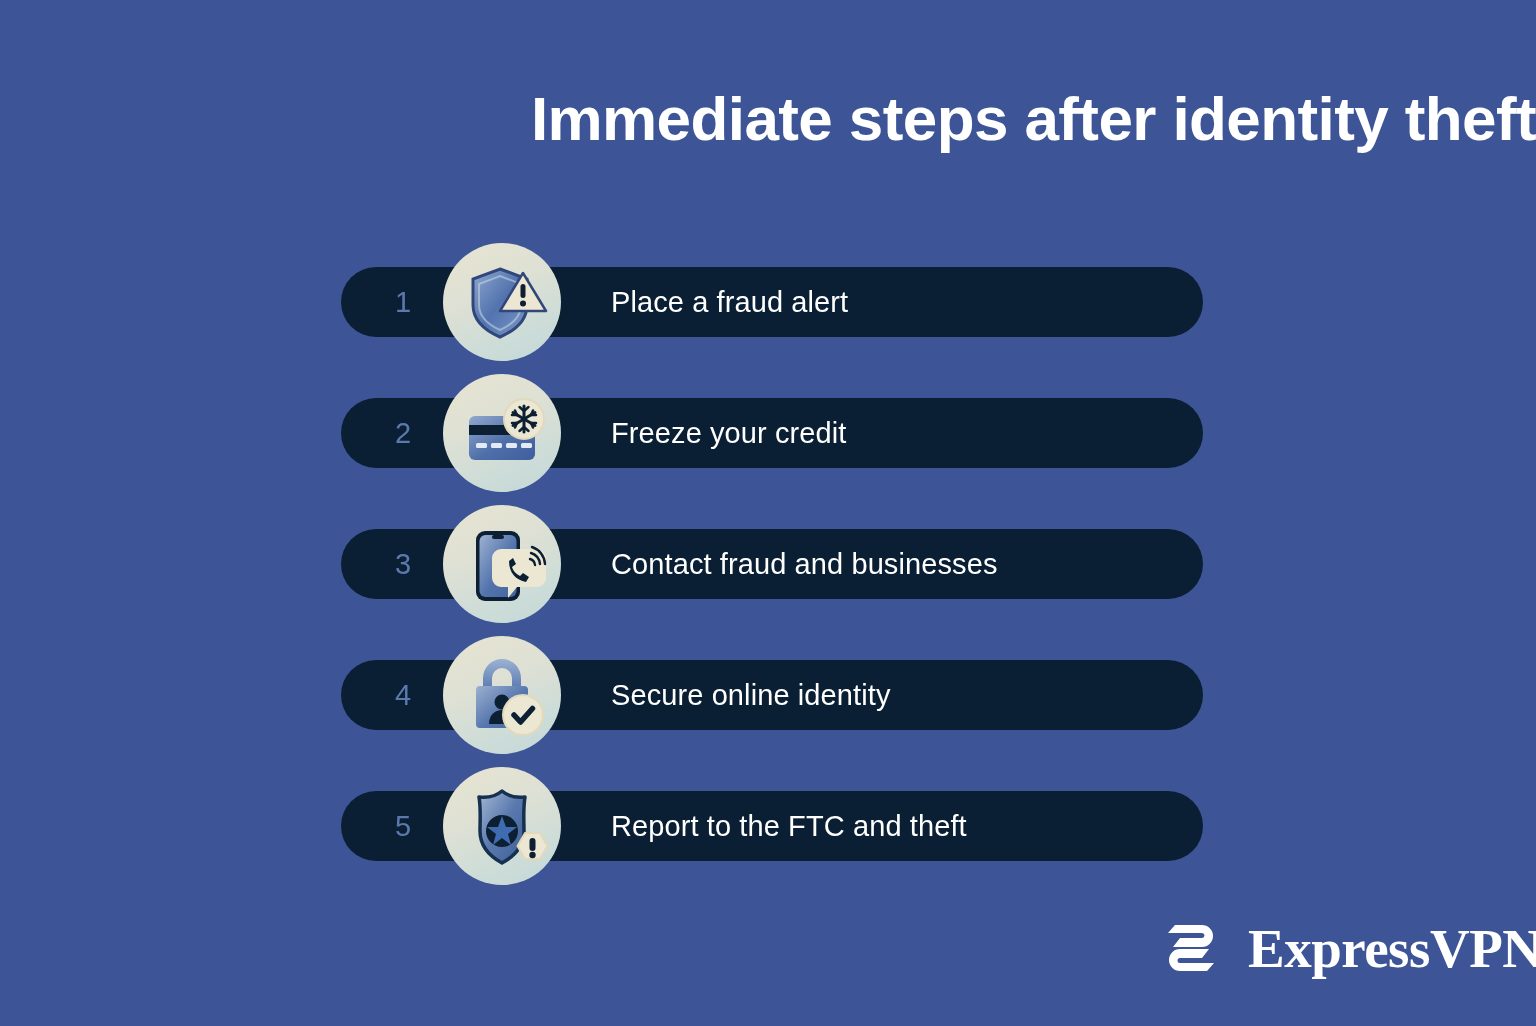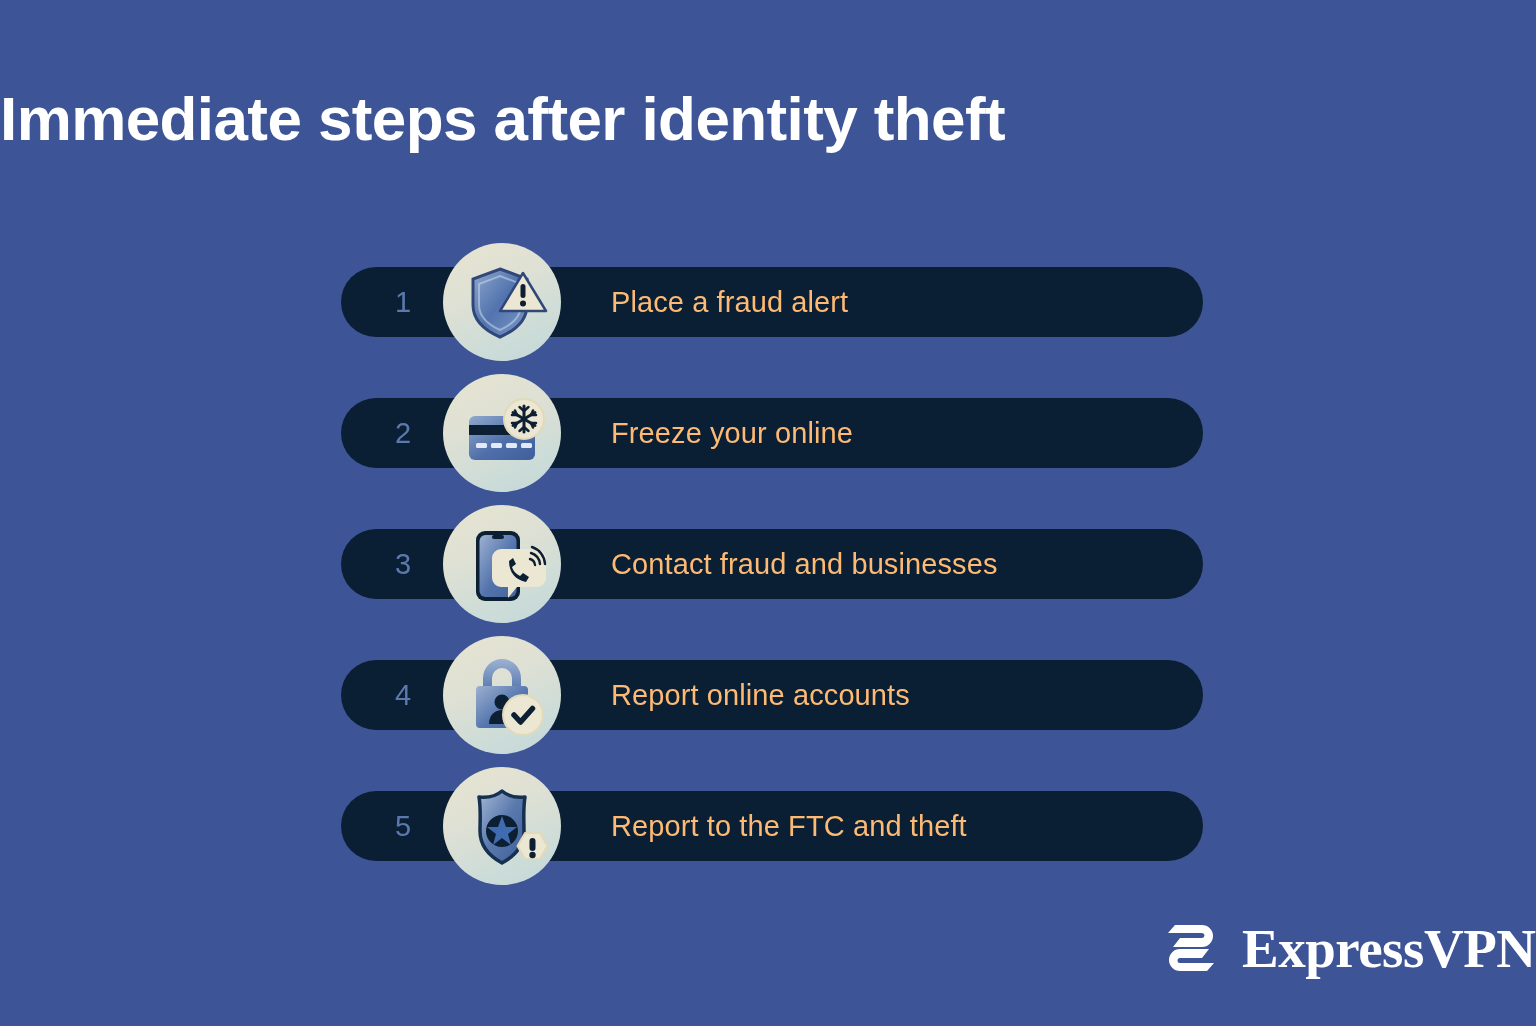--- a/index.html
+++ b/index.html
@@ -13,21 +13,21 @@
     font-family: "Liberation Sans", sans-serif;
     position: relative;
   }
 
   
   .title {
     position: absolute;
     top: 86px;
     left: 0;
     width: 1536px;
-    text-align: left;
+    text-align: right;
     color: #ffffff;
     font-size: 62px;
     font-weight: bold;
     letter-spacing: -0.6px;
     line-height: 1.05;
     white-space: nowrap;
   }
 
   
   .steps {
@@ -63,21 +63,21 @@
     font-size: 29px;
     font-weight: 400;
   }
   .step-label {
     position: absolute;
     left: 270px;
     top: 0;
     height: 70px;
     display: flex;
     align-items: center;
-    color: #fdba74;
+    color: #ffffff;
     font-size: 29px;
     font-weight: 400;
     letter-spacing: 0.1px;
     white-space: nowrap;
   }
   .icon-circle {
     position: absolute;
     left: 102px;
     top: -24px;
     width: 118px;
@@ -93,21 +93,21 @@
 
   
   .logo {
     position: absolute;
     left: 1158px;
     top: 908px;
     width: 330px;
     height: 80px;
     display: flex;
     align-items: center;
-    gap: 18px;
+    gap: 24px;
   }
   .logo-mark { width: 66px; height: 66px; flex: none; }
   .logo-word {
     color: #ffffff;
     font-family: "Liberation Serif", serif;
     font-size: 55px;
     font-weight: bold;
     letter-spacing: -0.5px;
     line-height: 1;
     white-space: nowrap;
@@ -177,21 +177,21 @@
             <line x1="74" y1="41" x2="72" y2="36.5"></line>
           <line x1="88" y1="49" x2="93" y2="49"></line>
             <line x1="88" y1="49" x2="90" y2="53.5"></line>
           <line x1="74" y1="49" x2="69" y2="49"></line>
             <line x1="74" y1="49" x2="72" y2="53.5"></line>
           <line x1="88" y1="41" x2="93" y2="41"></line>
             <line x1="88" y1="41" x2="90" y2="36.5"></line>
         </g>
       </svg>
     </div>
-    <div class="step-label">Freeze your online</div>
+    <div class="step-label">Freeze your credit</div>
   </div>
 
   <div class="step-row">
     <div class="pill"></div>
     <div class="step-number">3</div>
     <div class="icon-circle">
       <svg width="118" height="118" viewBox="0 0 118 118">
         <defs>
           <linearGradient id="g-screen" x1="0" y1="0" x2="1" y2="1">
             <stop offset="0%" stop-color="#9db1d1"></stop>
@@ -231,21 +231,21 @@
           </linearGradient>
         </defs>
         <path d="M40 52 v-10 a19 19 0 0 1 38 0 v10 h-9 v-10 a10 10 0 0 0 -20 0 v10 z" fill="url(#g-shackle)"></path>
         <rect x="33" y="50" width="52" height="42" rx="4" fill="url(#g-lock)"></rect>
         <circle cx="59" cy="66" r="7.5" fill="#0d1f33"></circle>
         <path d="M46 88 c0 -9 6 -14 13 -14 s13 5 13 14 z" fill="#0d1f33"></path>
         <circle cx="80" cy="79" r="20" fill="#ece7d3" stroke="#e2d9bb" stroke-width="2"></circle>
         <path d="M71 79 l6.5 7 12 -13.5" fill="none" stroke="#0d1f33" stroke-width="5.5" stroke-linecap="round" stroke-linejoin="round"></path>
       </svg>
     </div>
-    <div class="step-label">Report online accounts</div>
+    <div class="step-label">Secure online identity</div>
   </div>
 
   <div class="step-row">
     <div class="pill"></div>
     <div class="step-number">5</div>
     <div class="icon-circle">
       <svg width="118" height="118" viewBox="0 0 118 118">
         <defs>
           <linearGradient id="g-badge" x1="0" y1="0" x2="1" y2="1">
             <stop offset="0%" stop-color="#a6b8d4"></stop>

